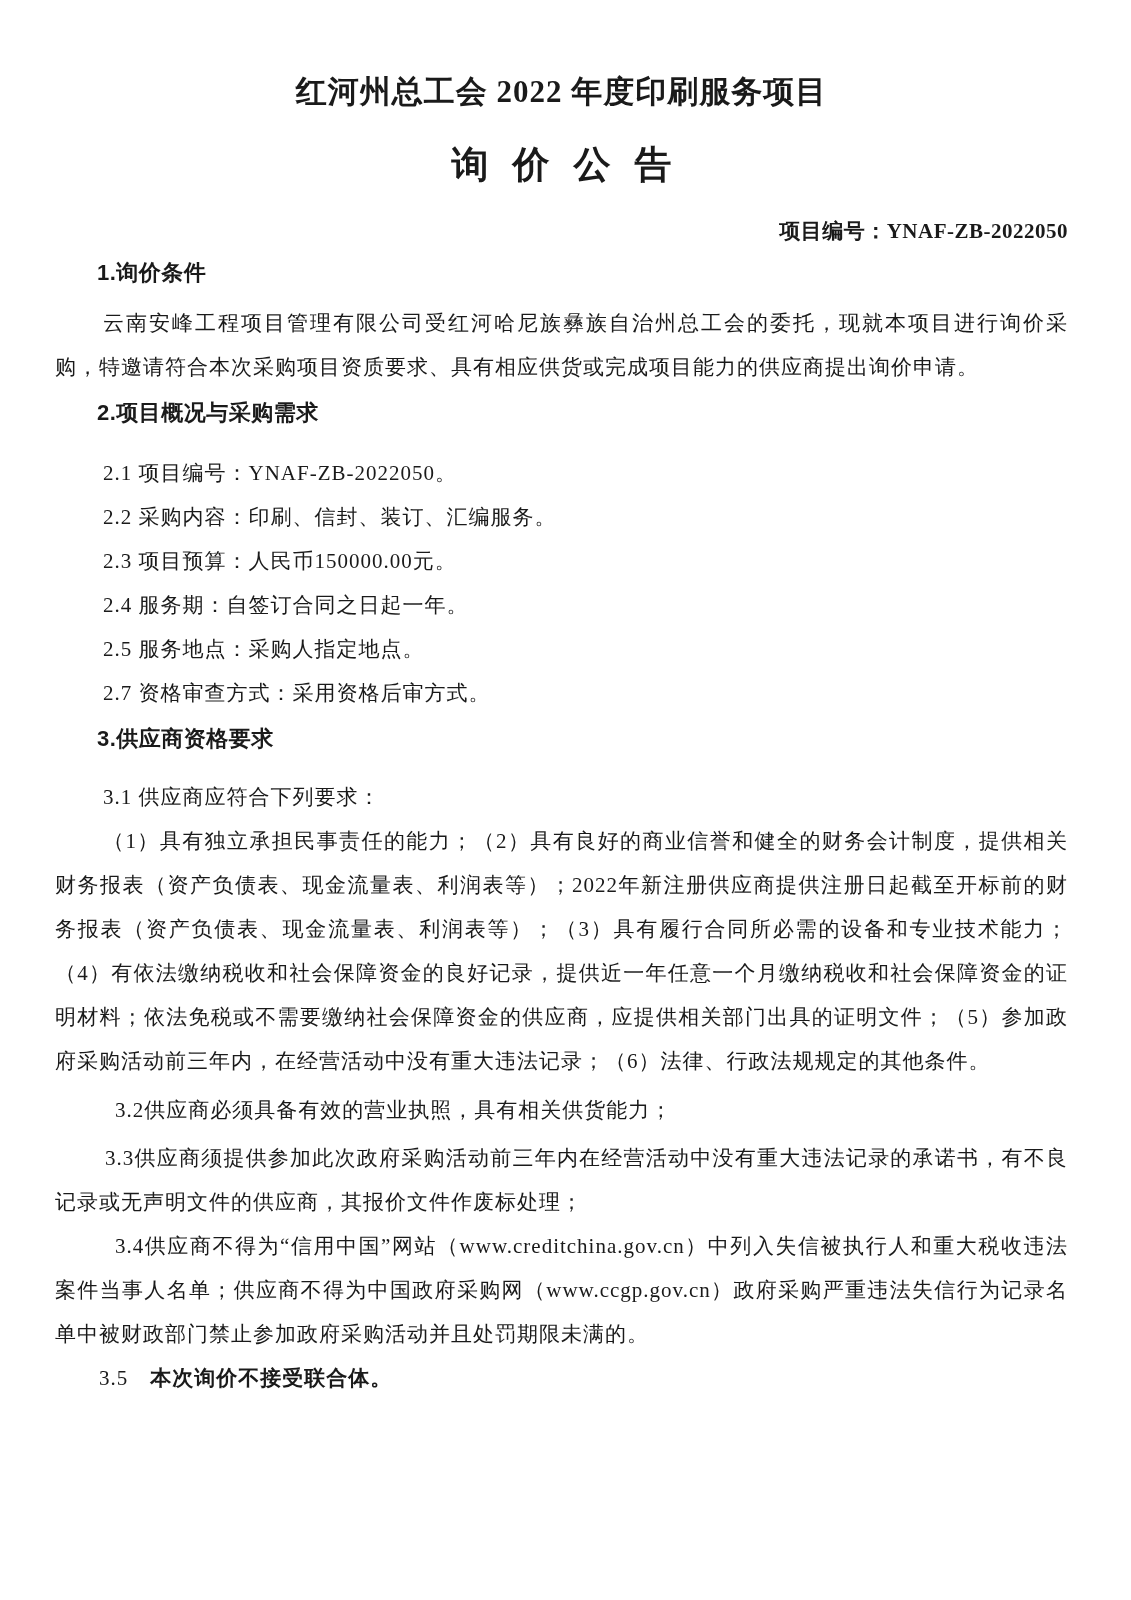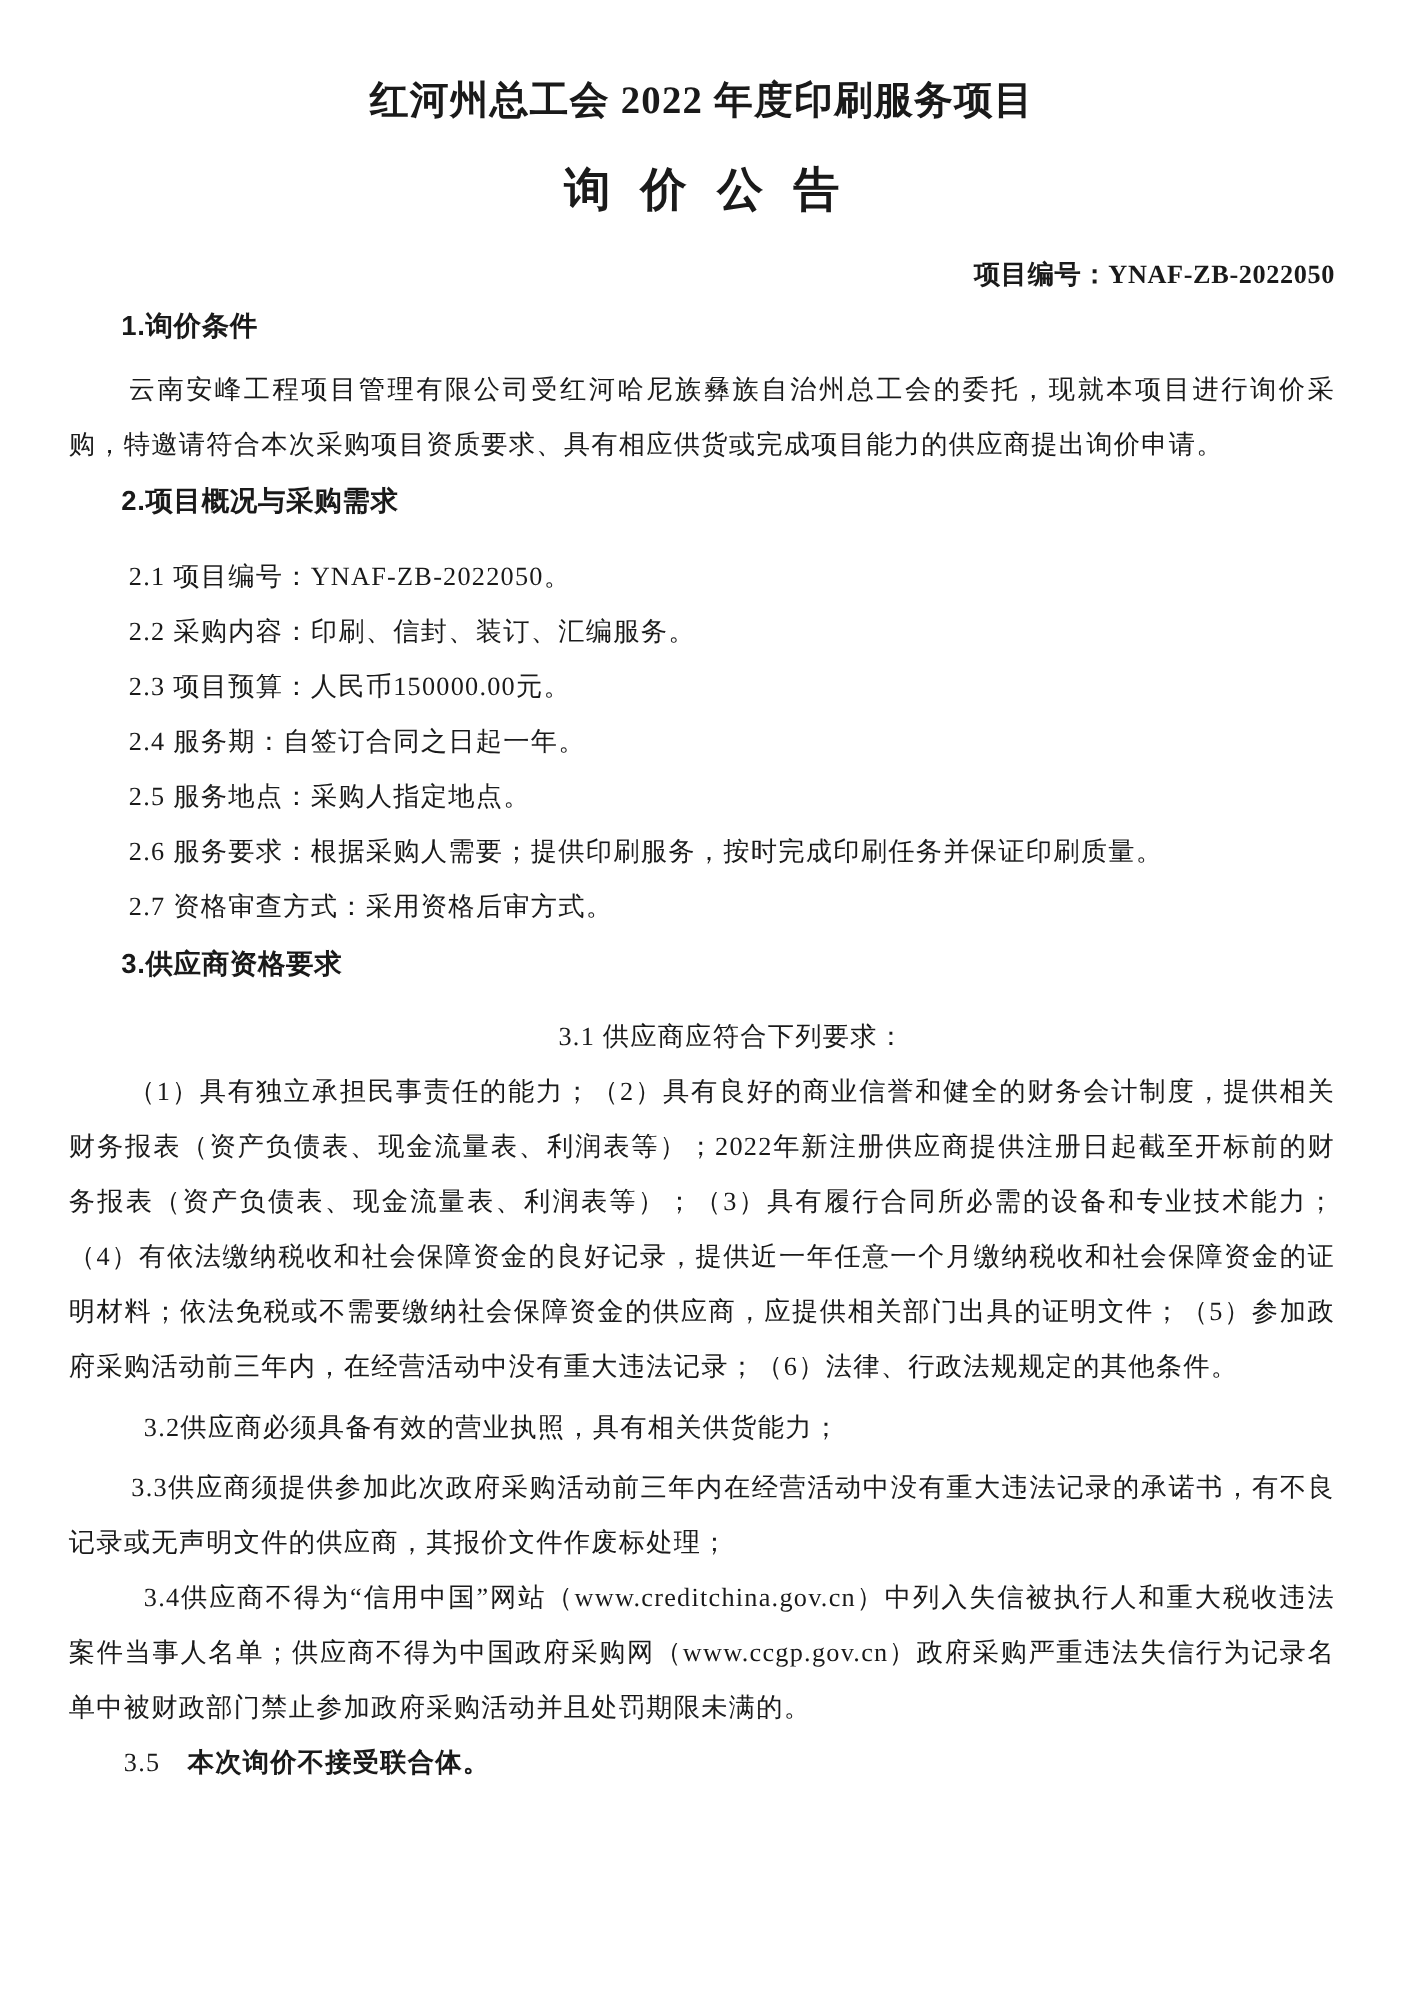--- a/index.html
+++ b/index.html
@@ -13,21 +13,21 @@
     width: 1131px;
     height: 1600px;
     margin: 0 auto;
     background: #ffffff;
     color: #1a1a1a;
     padding: 0 63px 0 55px;
     overflow: hidden;
     font-family: "Liberation Serif", "DejaVu Serif", serif;
   }
   .title {
-    margin: 0;
+    margin: 12px;
     padding-top: 60px;
     font-size: 31px;
     line-height: 40px;
     font-weight: bold;
     text-align: center;
     letter-spacing: 1px;
   }
   .subtitle {
     margin: 35px 0 0 0;
     font-size: 37px;
@@ -57,21 +57,21 @@
   .para, .item {
     margin: 0;
     font-size: 21px;
     line-height: 44px;
     text-align: justify;
     letter-spacing: 1px;
   }
   .intro       { margin-top: 6px;  text-indent: 48px; }
   .items-start { margin-top: 16px; }
   .item        { padding-left: 48px; text-align: left; }
-  .i-3-1       { margin-top: 14px; text-align: center; }
+  .i-3-1       { margin-top: 14px; }
   .indent2     { text-indent: 48px; }
   .indent25    { text-indent: 50px; margin-top: 4px; }
   .indent3     { text-indent: 60px; }
   .i-3-2       { margin-top: 5px; }
   .i-3-5 {
     margin: 0;
     padding-left: 44px;
     font-size: 21px;
     line-height: 44px;
     letter-spacing: 1px;
@@ -97,21 +97,20 @@
 
   <p class="para intro">云南安峰工程项目管理有限公司受红河哈尼族彝族自治州总工会的委托，现就本项目进行询价采购，特邀请符合本次采购项目资质要求、具有相应供货或完成项目能力的供应商提出询价申请。</p>
 
   <h3 class="sec-heading">2.项目概况与采购需求</h3>
 
   <p class="item items-start">2.1 项目编号：YNAF-ZB-2022050。</p>
   <p class="item">2.2 采购内容：印刷、信封、装订、汇编服务。</p>
   <p class="item">2.3 项目预算：人民币150000.00元。</p>
   <p class="item">2.4 服务期：自签订合同之日起一年。</p>
   <p class="item">2.5 服务地点：采购人指定地点。</p>
-  <p class="item">2.6 服务要求：根据采购人需要；提供印刷服务，按时完成印刷任务并保证印刷质量。</p>
   <p class="item">2.7 资格审查方式：采用资格后审方式。</p>
 
   <h3 class="sec-heading">3.供应商资格要求</h3>
 
   <p class="item i-3-1">3.1 供应商应符合下列要求：</p>
 
   <p class="para indent2">（1）具有独立承担民事责任的能力；（2）具有良好的商业信誉和健全的财务会计制度，提供相关财务报表（资产负债表、现金流量表、利润表等）；2022年新注册供应商提供注册日起截至开标前的财务报表（资产负债表、现金流量表、利润表等）；（3）具有履行合同所必需的设备和专业技术能力；（4）有依法缴纳税收和社会保障资金的良好记录，提供近一年任意一个月缴纳税收和社会保障资金的证明材料；依法免税或不需要缴纳社会保障资金的供应商，应提供相关部门出具的证明文件；（5）参加政府采购活动前三年内，在经营活动中没有重大违法记录；（6）法律、行政法规规定的其他条件。</p>
 
   <p class="para indent3 i-3-2">3.2供应商必须具备有效的营业执照，具有相关供货能力；</p>
 

